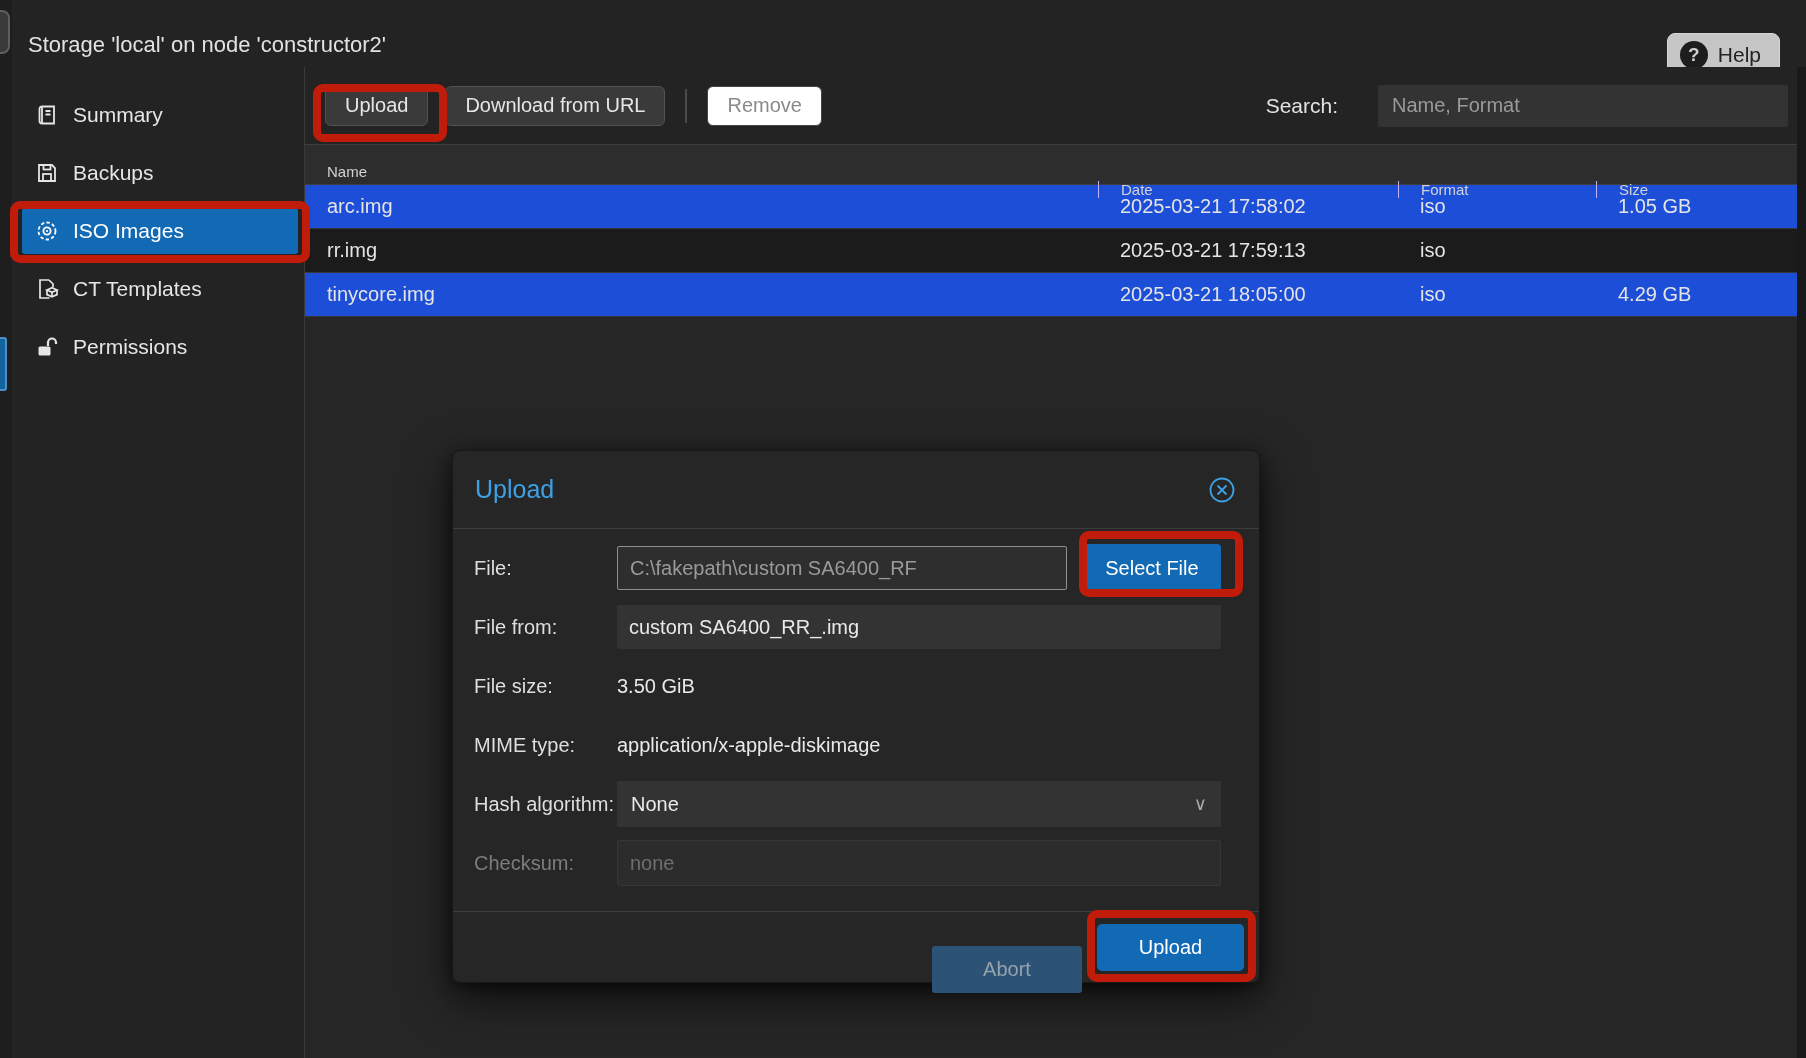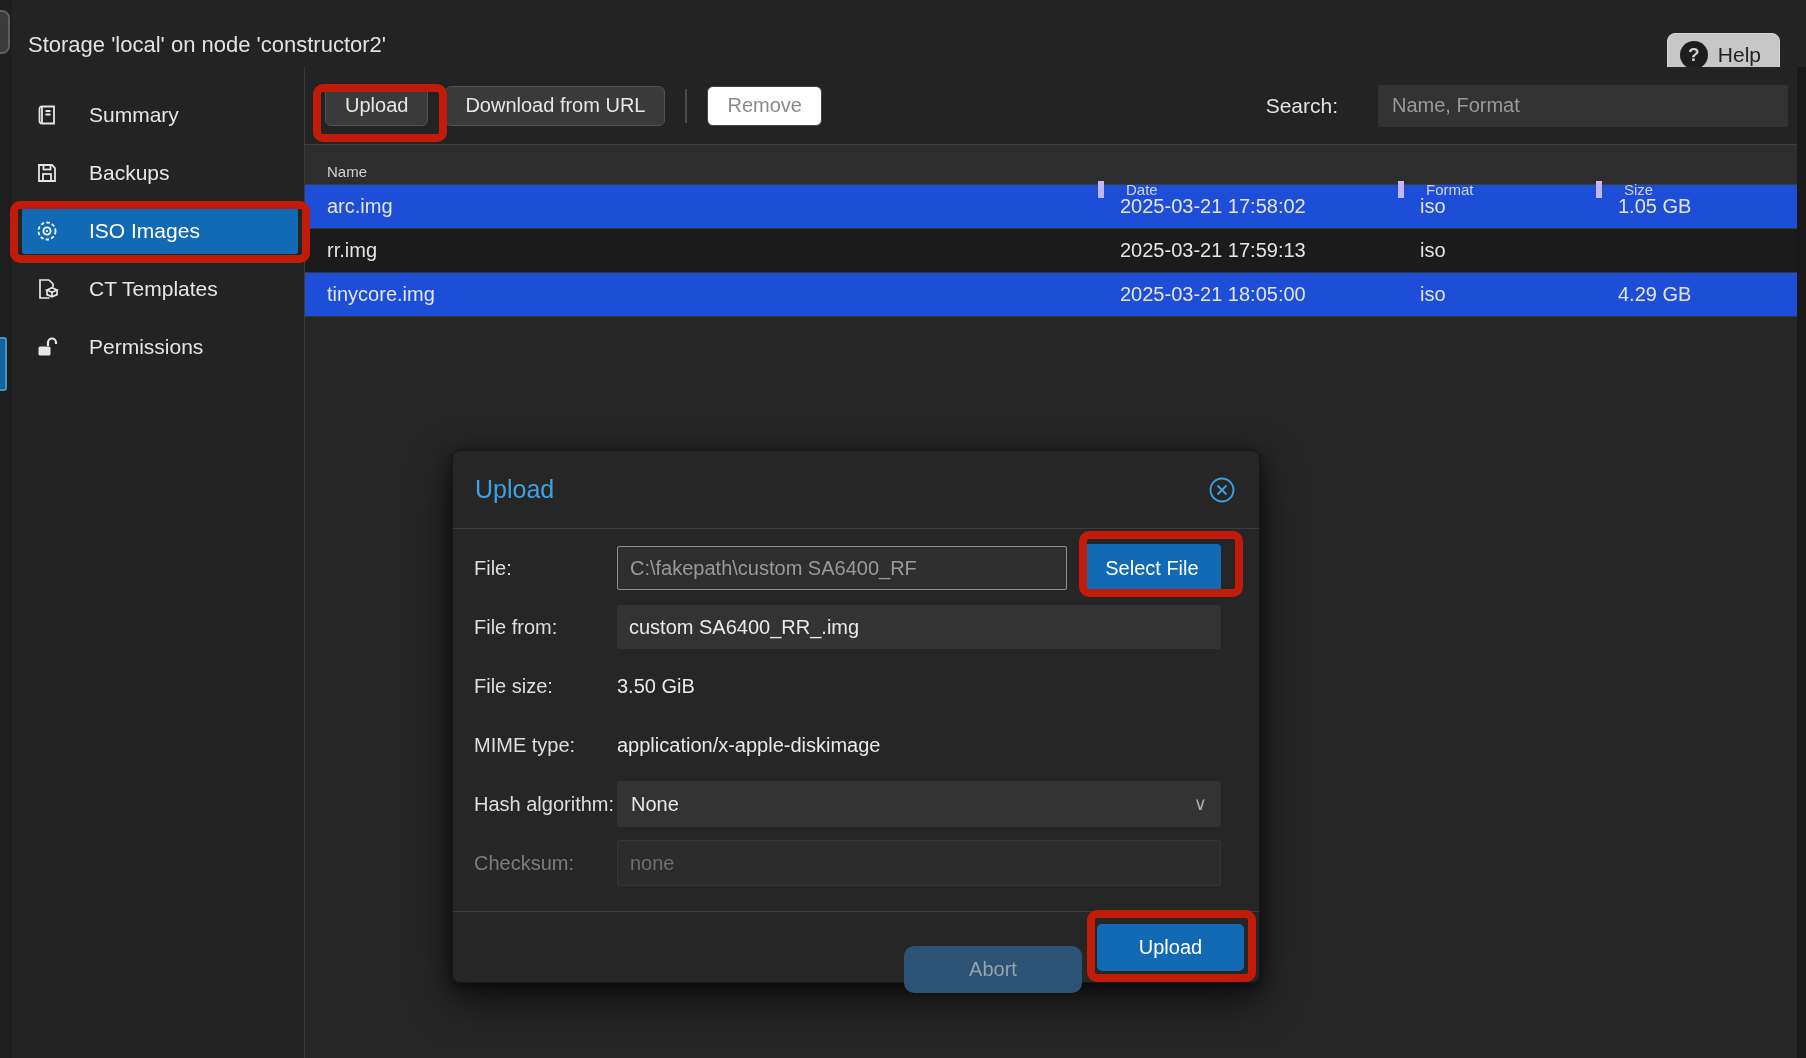--- a/index.html
+++ b/index.html
@@ -43,21 +43,21 @@
     background:#13639f; border:2px solid #4c8fc7; border-radius:3px;
   }
 
   
   .sidebar {
     position:absolute; left:12px; top:67px; width:293px; height:991px;
     background:#232323; border-right:1px solid #3a3a3a; padding-top:25px;
   }
   .side-item {
     height:46px; margin:0 6px 12px 10px; border-radius:3px;
-    display:flex; align-items:center; gap:30px; padding-left:13px;
+    display:flex; align-items:center; gap:14px; padding-left:13px;
     font-size:21px; color:#e6e6e6; cursor:pointer;
   }
   .side-item.selected { background:#1269b4; color:#ffffff; }
   .side-item svg { flex:none; }
 
   
   .content { position:absolute; left:305px; top:67px; width:1492px; height:991px; background:#262626; }
   .right-strip { position:absolute; left:1797px; top:67px; width:9px; height:991px; background:#191919; }
 
   .toolbar {
@@ -83,21 +83,21 @@
 
   
   .grid-head {
     display:grid; grid-template-columns:793px 300px 198px 1fr;
     height:41px; background:#2d2d2d; border-top:1px solid #3e3e3e; border-bottom:1px solid #3e3e3e;
   }
   .grid-head .hcell {
     display:flex; align-items:center; padding-left:22px;
     font-size:15px; color:#d2d2d2; cursor:pointer;
   }
-  .grid-head .hcell + .hcell { border-left:6px solid #c4b5fd;margin-top:36px; }
+  .grid-head .hcell + .hcell { border-left:1px solid #c4b5fd;margin-top:36px; }
   .grid-row {
     display:grid; grid-template-columns:793px 300px 198px 1fr;
     height:44px; border-bottom:1px solid #383838; cursor:pointer;
   }
   .grid-row .cell { display:flex; align-items:center; padding-left:22px; font-size:20px; color:#e4e4e4; }
   .row-light { background:#1d4ed8; }
   .row-dark  { background:#1b1b1b; }
 
   
   .dialog {
@@ -142,21 +142,21 @@
     color:#6f6f6f; font-size:20px; padding:0 12px; outline:none;
     font-family:"Liberation Sans", sans-serif;
   }
   .checksum-input::placeholder { color:#6f6f6f; }
   .dlg-footer {
     position:absolute; left:0; right:0; bottom:0; height:71px;
     border-top:1px solid #3c3c3c; display:flex; align-items:center; justify-content:flex-end;
     padding-right:15px; gap:15px;
   }
   .btn-abort {
-    width:178px; height:47px; background:#2c5276; border:none; border-radius:10px;
+    width:150px; height:47px; background:#2c5276; border:none; border-radius:3px;
     color:#96a3ad; font-size:20px; font-family:"Liberation Sans", sans-serif;margin-top:44px;
   }
   .btn-upload {
     width:147px; height:47px; background:#1269b4; border:none; border-radius:5px;
     color:#ffffff; font-size:20px; cursor:pointer; font-family:"Liberation Sans", sans-serif;
   }
 
   
   .ann {
     position:absolute; border:8px solid #c11b0a; border-radius:10px;

